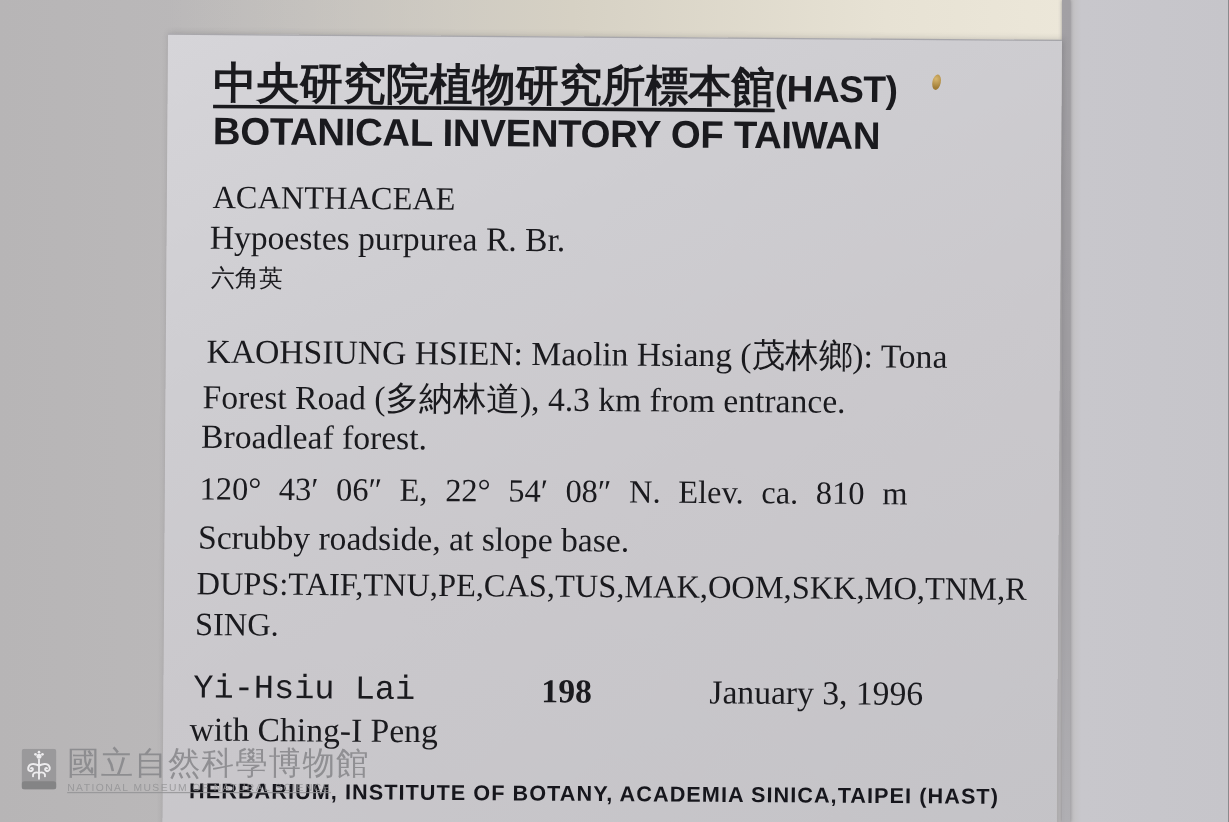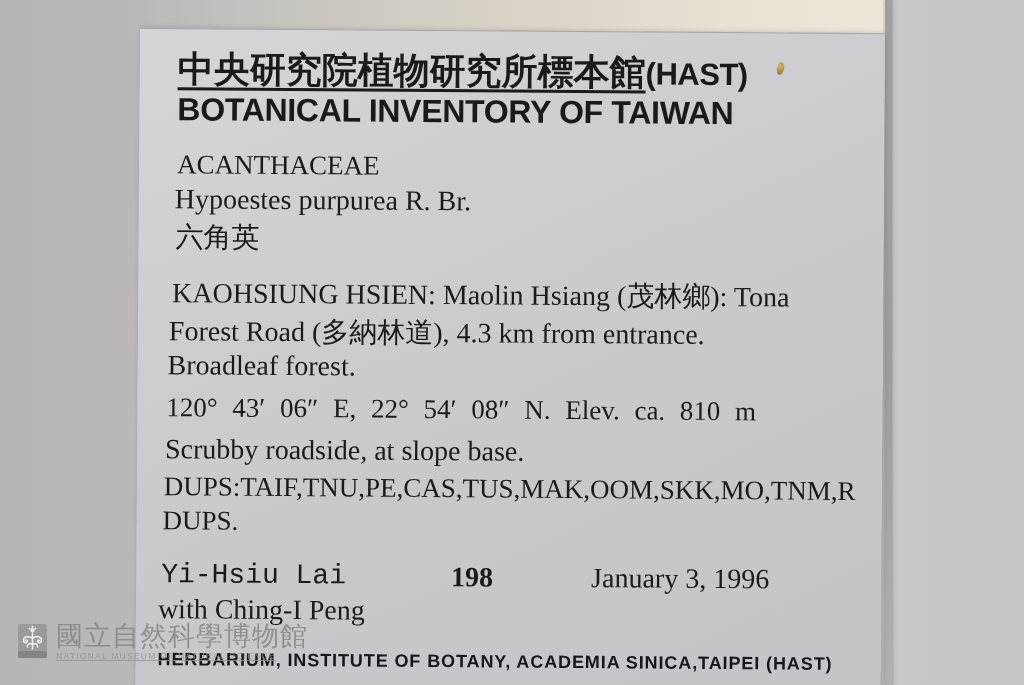--- a/index.html
+++ b/index.html
@@ -25,21 +25,21 @@
     box-shadow:1px 0 5px rgba(60,60,65,.25);
     color:#1a1a1e;
   }
   .line{position:absolute;white-space:nowrap;}
   .title-zh{left:38px;top:16px;font-size:36px;font-weight:600;}
   .title-zh .zh{text-decoration:underline;text-decoration-thickness:3px;text-underline-offset:6px;font-family:"Liberation Serif",serif;}
   .title-zh .hast{font-family:"Liberation Sans","DejaVu Sans",sans-serif;font-weight:700;font-size:31px;letter-spacing:-.5px;}
   .title-en{left:38px;top:62px;font-family:"Liberation Sans","DejaVu Sans",sans-serif;font-weight:700;font-size:32px;letter-spacing:-.3px;}
   .family{left:38px;top:120px;font-size:27px;}
   .species{left:36px;top:154px;font-size:28px;}
-  .cname{left:37px;top:189px;font-size:28px;}
+  .cname{left:37px;top:189px;font-size:20px;}
   .loc1{left:34px;top:245px;font-size:28px;}
   .loc2{left:31px;top:283px;font-size:28px;}
   .loc3{left:30px;top:320px;font-size:28px;}
   .coords{left:29px;top:363px;font-size:27px;word-spacing:8px;}
   .habitat{left:28px;top:404px;font-size:28px;}
   .dups1{left:27px;top:442px;font-size:27px;}
   .dups2{left:26px;top:476px;font-size:27px;}
   .coll-row{left:0;top:530px;width:745px;height:34px;font-size:28px;}
   .coll-row .name{position:absolute;left:25px;font-family:Liberation Mono, monospace;}
   .coll-row .num{position:absolute;left:315px;font-weight:700;}
@@ -77,21 +77,21 @@
     <div class="line cname">六角英</div>
 
     <div class="line loc1">KAOHSIUNG HSIEN: Maolin Hsiang (茂林鄉): Tona</div>
     <div class="line loc2">Forest Road (多納林道), 4.3 km from entrance.</div>
     <div class="line loc3">Broadleaf forest.</div>
 
     <div class="line coords">120° 43′ 06″ E, 22° 54′ 08″ N.  Elev. ca. 810 m</div>
     <div class="line habitat">Scrubby roadside, at slope base.</div>
 
     <div class="line dups1">DUPS:TAIF,TNU,PE,CAS,TUS,MAK,OOM,SKK,MO,TNM,R</div>
-    <div class="line dups2">DUPS.</div>
+    <div class="line dups2">SING.</div>
 
     <div class="line coll-row">
       <span class="name">Yi-Hsiu Lai</span>
       <span class="num">198</span>
       <span class="date">January 3, 1996</span>
     </div>
     <div class="line coll2">with Ching-I Peng</div>
 
     <div class="line footer">HERBARIUM, INSTITUTE OF BOTANY, ACADEMIA SINICA,TAIPEI (HAST)</div>
   </div>

